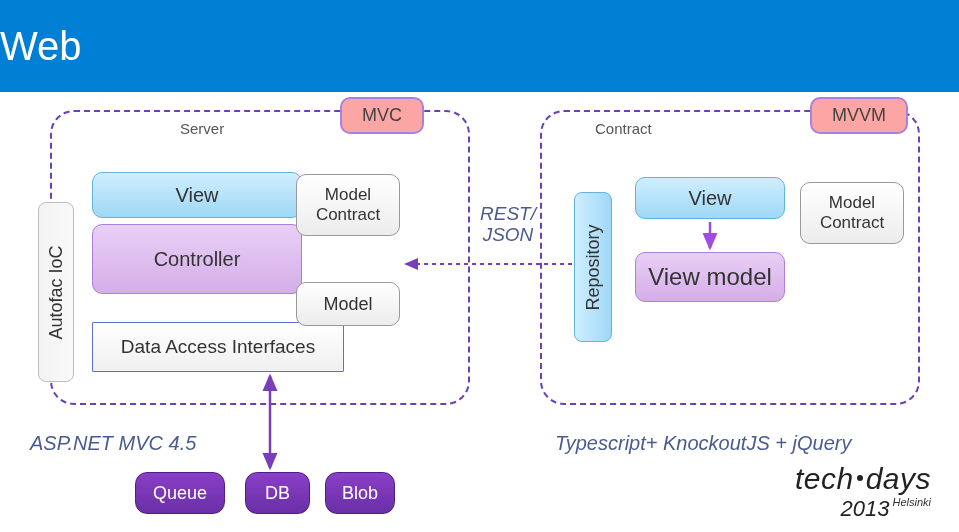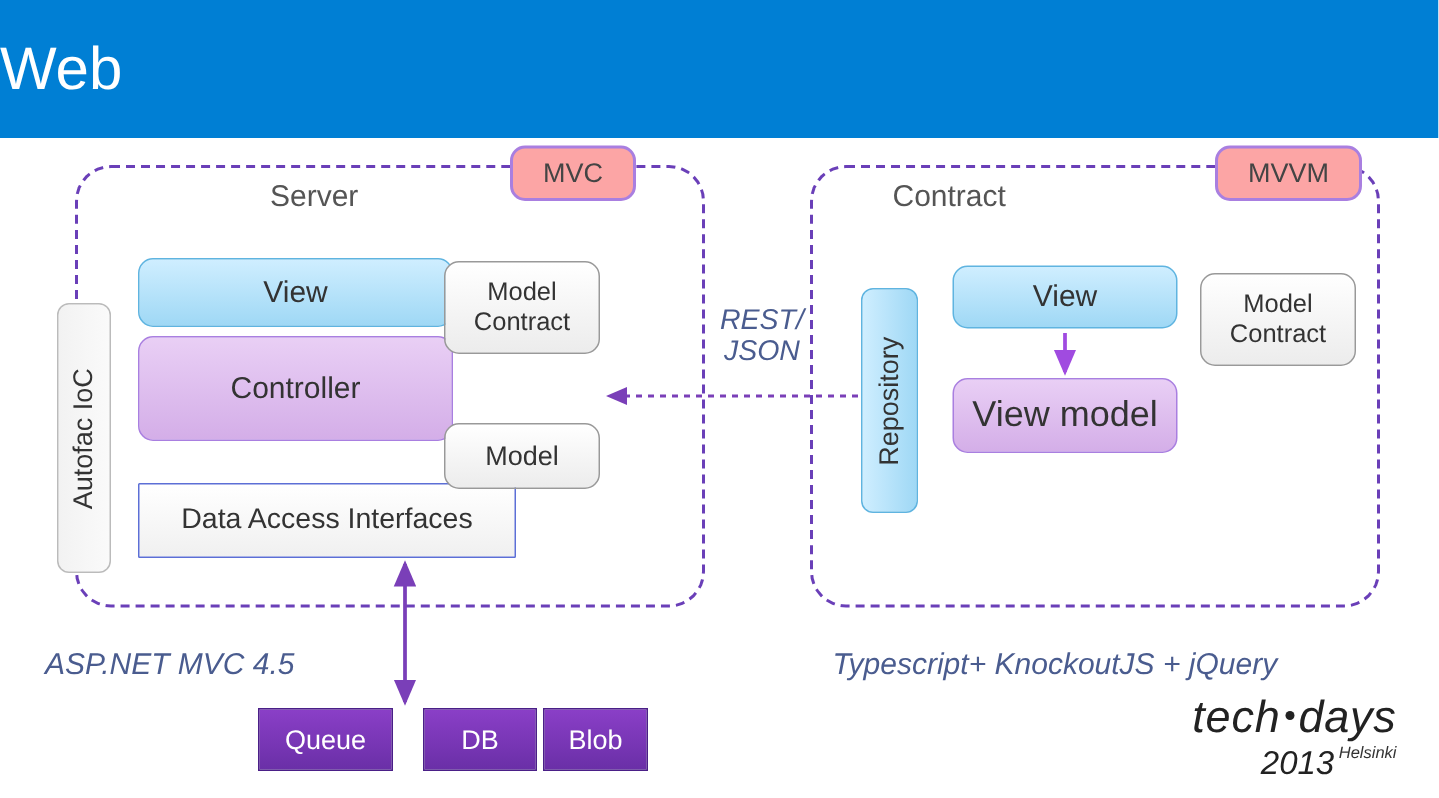--- a/index.html
+++ b/index.html
@@ -44,21 +44,21 @@
   .browser-box {
     left: 540px;
     top: 18px;
     width: 380px;
     height: 295px;
     border-color: #6a3fb8;
   }
   .box-label {
     position: absolute;
     top: 8px;
-    font-size: 20px;
+    font-size: 15px;
     color: #555;
     font-weight: 400;
   }
   .server-label { left: 180px; top: 28px; }
   .browser-label { left: 595px; top: 28px; }
 
   
   .pattern-badge {
     position: absolute;
     top: 5px;
@@ -239,28 +239,27 @@
     color:#4a5c8f;
   }
 
   
   .brick {
     position:absolute;
     top: 380px;
     height: 42px;
     background: linear-gradient(#8a3fc7,#6a2fa7);
     border:1px solid #4a1f87;
-    border-radius:0;
+    border-radius:12px;
     color:#fff;
     display:flex;align-items:center;justify-content:center;
     font-size:18px;
-    margin-left:37px;
   }
   .queue-brick { left: 135px; width: 90px; }
-  .db-brick    { left: 245px; width: 76px; }
+  .db-brick    { left: 245px; width: 65px; }
   .blob-brick  { left: 325px; width: 70px; }
 
   
   .logo {
     position:absolute;
     right: 28px;
     bottom: 10px;
     text-align:right;
     color:#222;
     font-style:italic;

